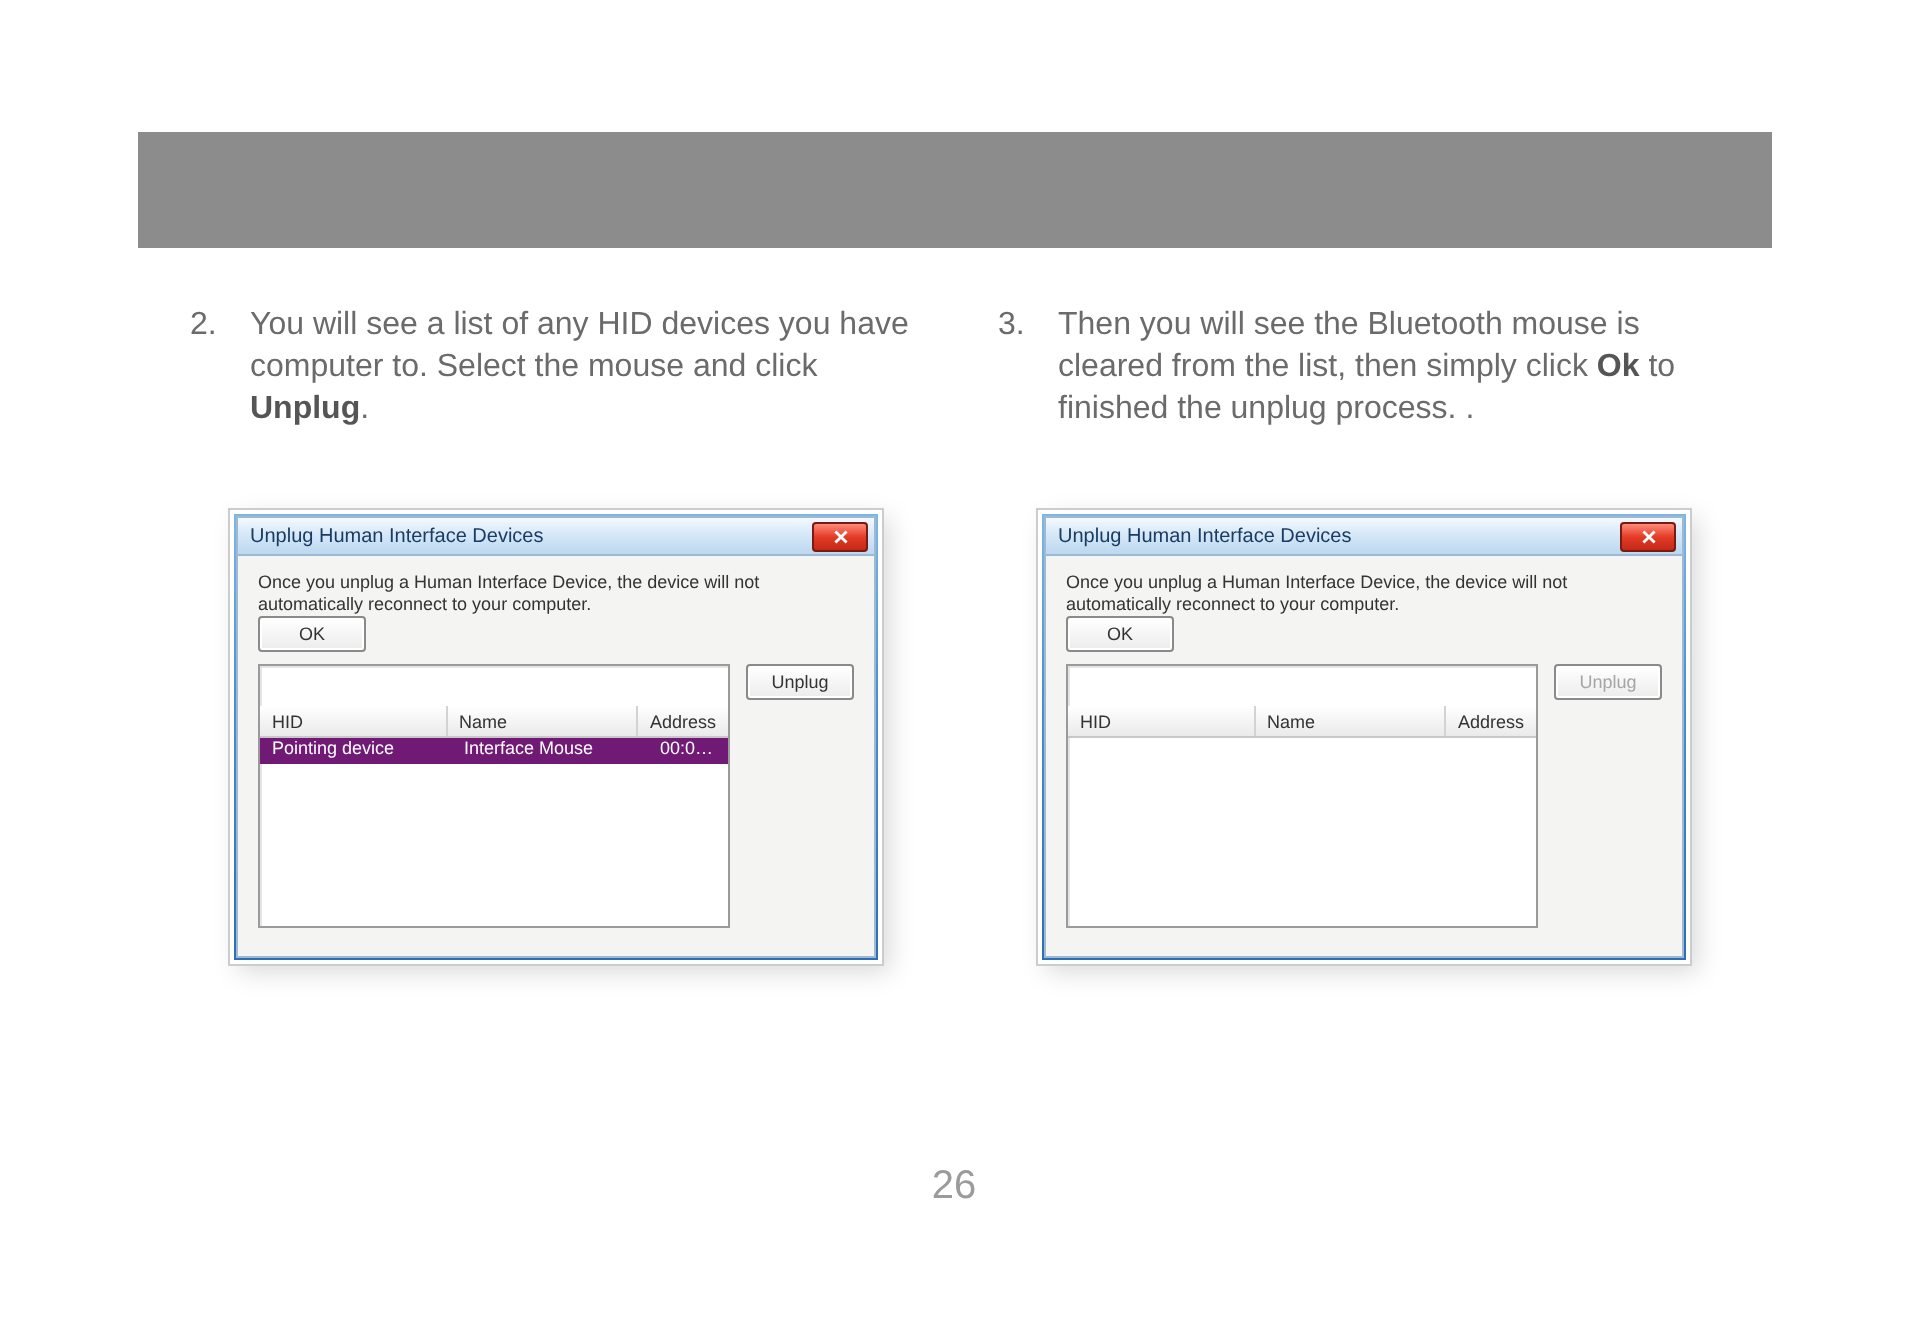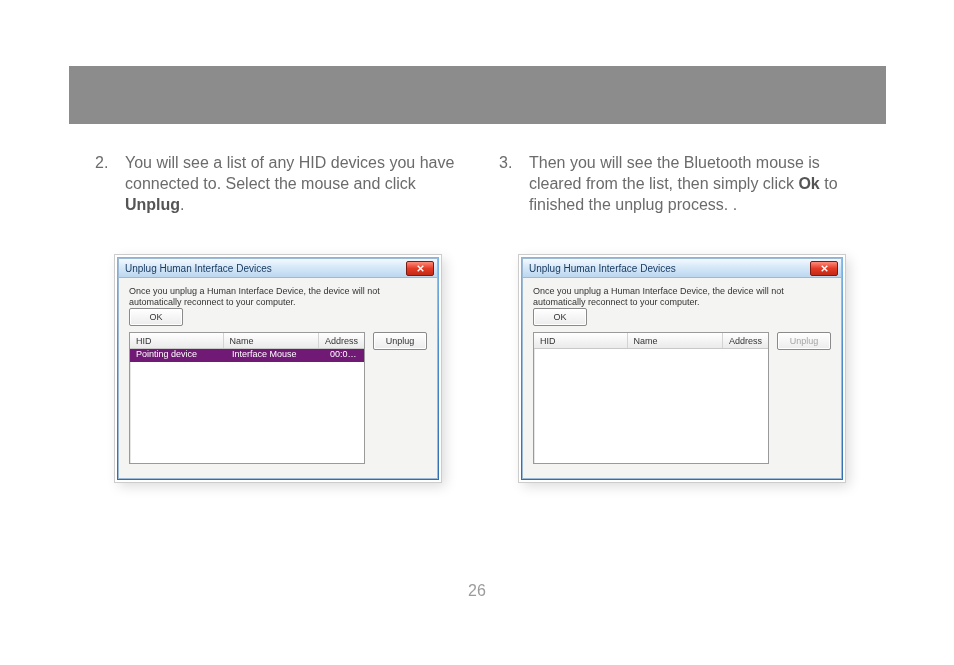--- a/index.html
+++ b/index.html
@@ -147,20 +147,21 @@
     background: #fff;
     height: 130px;
     box-shadow: inset 1px 1px 0 #e6e6e6;
     overflow: hidden;
   }
   .hid-header {
     display: flex;
     height: 15px;
     background: linear-gradient(180deg, #ffffff, #eaeaea);
     border-bottom: 1px solid #c8c8c8;
+    margin-top: 20px;
   }
   .hid-header > div {
     font-size: 9px;
     color: #333;
     padding: 1px 6px;
     border-right: 1px solid #d3d3d3;
     display: flex;
     align-items: center;
   }
   .col-hid { width: 84px; }
@@ -175,38 +176,38 @@
   .hid-row > div { padding: 0 6px; overflow: hidden; white-space: nowrap; text-overflow: ellipsis; }
   .right-btns-list {
     margin-left: 8px;
   }
   .page-number {
     position: absolute;
     left: 0;
     right: 0;
     top: 582px;
     text-align: center;
-    font-size: 16px;
+    font-size: 20px;
     color: #9b9b9b;
     font-weight: 300;
   }
 </style>
 </head>
 <body>
 
 <div class="page">
   <div class="header-banner"></div>
 
   <div class="columns">
 
     <div class="col">
       <div class="step">
         <div class="step-num">2.</div>
         <div class="step-text">
-          <span>You will see a list of any HID devices you have connected to. Select the mouse and click </span><b>Unplug</b><span>.</span>
+          <span>You will see a list of any HID devices you have computer to. Select the mouse and click </span><b>Unplug</b><span>.</span>
         </div>
       </div>
 
       <div class="dialog-wrap">
         <div class="dialog">
           <div class="titlebar">
             <span class="titlebar-text">Unplug Human Interface Devices</span>
             <div class="close-btn">
               <svg viewBox="0 0 10 10">
                   <path d="M1 1 L9 9 M9 1 L1 9" stroke="#fff" stroke-width="2" fill="none"></path>

